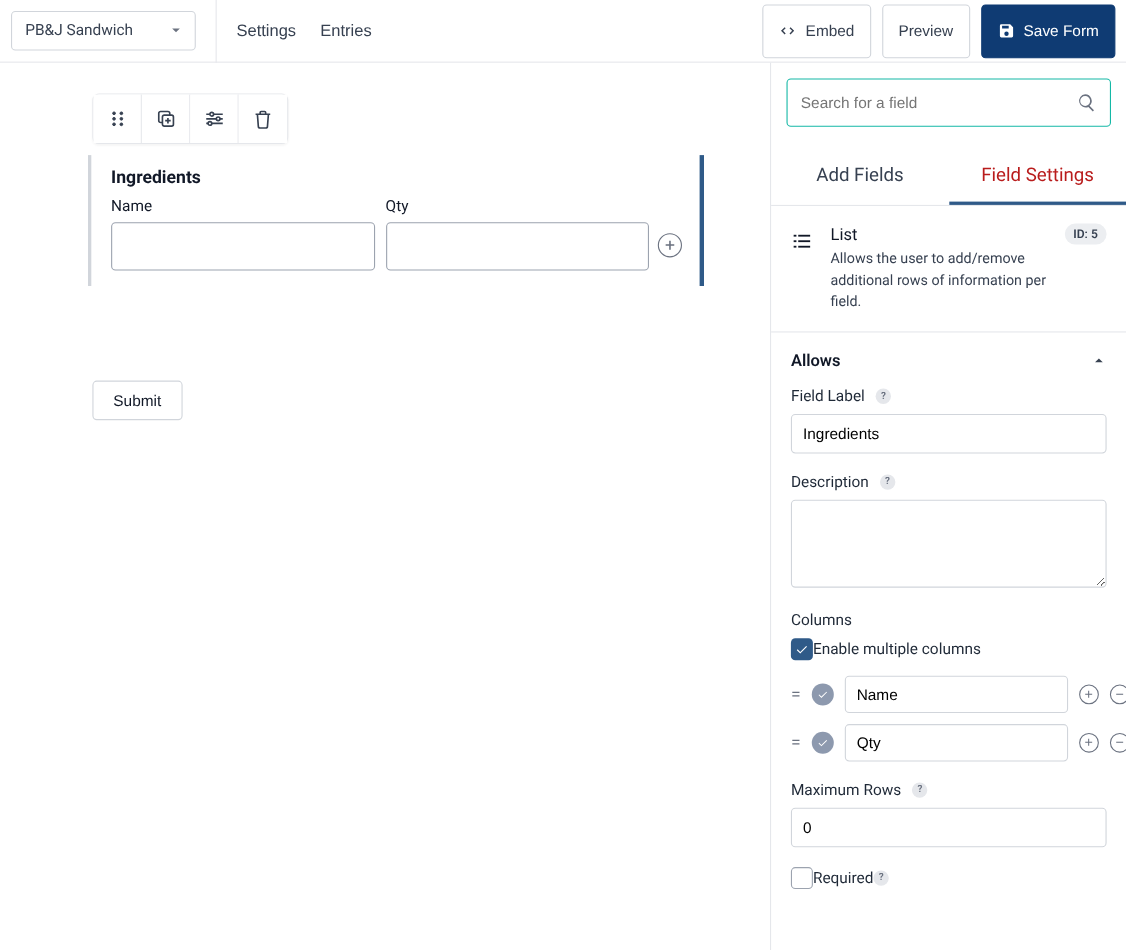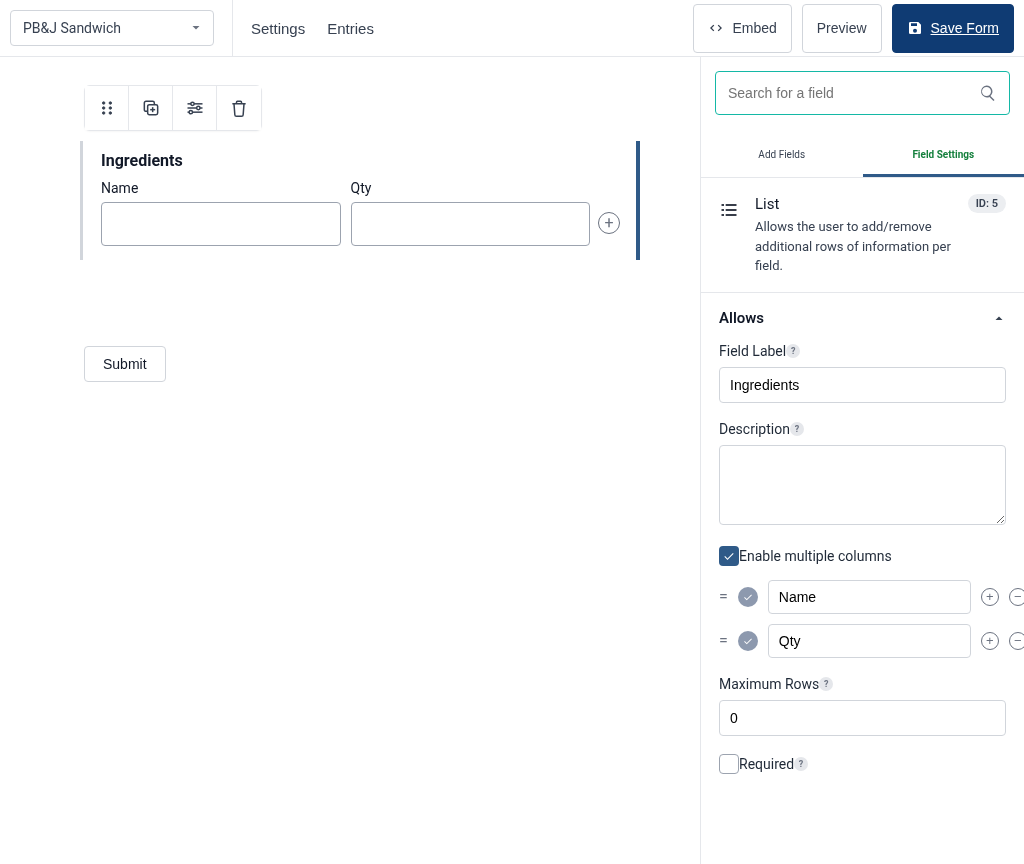--- a/index.html
+++ b/index.html
@@ -21,21 +21,21 @@
     align-items: center;
     padding: 0 10px;
   }
   .form-select {
     display: flex;
     align-items: center;
     border: 1px solid #d1d5db;
     border-radius: 4px;
     height: 36px;
     padding: 0 10px 0 12px;
-    width: 204px;
+    width: 168px;
     justify-content: space-between;
     cursor: pointer;
   }
   .form-select span { font-size: 14px; color: #374151; }
   .chevron-down {
     width: 14px; height: 14px; fill: #6b7280;
   }
   .topbar-divider {
     width: 1px; height: 57px; background: #e5e7eb; margin: 0 18px;
   }
@@ -55,21 +55,20 @@
     cursor: pointer;
     display: inline-flex;
     align-items: center;
     gap: 8px;
     margin-left: 10px;
   }
   .btn.primary {
     background: #0f3b73;
     border-color: #0f3b73;
     color: #fff;
-    text-decoration: underline;
   }
   .btn .icon { width: 16px; height: 16px; fill: currentColor; }
 
   
   .main {
     display: flex;
     height: calc(100% - 57px);
   }
   .canvas {
     flex: 1;
@@ -169,29 +168,29 @@
 
   .side-tabs {
     display: flex;
     border-bottom: 1px solid #e5e7eb;
     margin-top: 10px;
   }
   .side-tab {
     flex: 1;
     text-align: center;
     padding: 14px 0;
-    font-size: 10px;
+    font-size: 17px;
     color: #374151;
     cursor: pointer;
     border-bottom: 3px solid transparent;
   }
   .side-tab.active {
-    color: #15803d;
+    color: #b91c1c;
     border-bottom-color: #2f5a88;
-    font-weight: 700;
+    font-weight: 400;
   }
 
   .field-info {
     padding: 16px 18px;
     display: flex; gap: 14px;
     border-bottom: 1px solid #e5e7eb;
     align-items: flex-start;
   }
   .field-info .list-icon { width: 22px; margin-top: 6px; flex-shrink: 0; }
   .field-info .list-icon svg { width: 20px; height: 20px; fill: #111827; }
@@ -212,21 +211,21 @@
     cursor: pointer;
   }
   .section-header h4 { font-size: 15px; font-weight: 600; color: #111827; }
   .section-header svg { width: 14px; height: 14px; fill: #374151; }
 
   .section-body { padding: 0 18px 20px 18px; }
 
   .form-row { margin-bottom: 18px; }
   .form-label {
     font-size: 14px; color: #1f2937; margin-bottom: 8px;
-    display: flex; align-items: center; gap: 0;
+    display: flex; align-items: center; gap: 10px;
   }
   .help-q {
     display: inline-flex; align-items: center; justify-content: center;
     width: 14px; height: 14px;
     background: #e5e7eb; color: #6b7280;
     border-radius: 50%; font-size: 9px; font-weight: 700;
     cursor: help;
   }
   .text-input {
     width: 100%;
@@ -435,20 +434,23 @@
 
       <div class="form-row">
         <div class="form-label">
           <span>Description</span>
           <span class="help-q">?</span>
         </div>
         <textarea class="textarea" style=""></textarea>
       </div>
 
       <div class="form-row">
+        <div class="form-label">
+          <span>Columns</span>
+        </div>
         <div class="checkbox-row">
           <div class="cbx checked">
             <svg viewBox="0 0 16 16">
                 <path d="M6 11.2L2.8 8l-1 1L6 13.2 14.2 5l-1-1z"></path>
               </svg>
           </div>
           <span>Enable multiple columns</span>
         </div>
 
         <div class="col-item">

